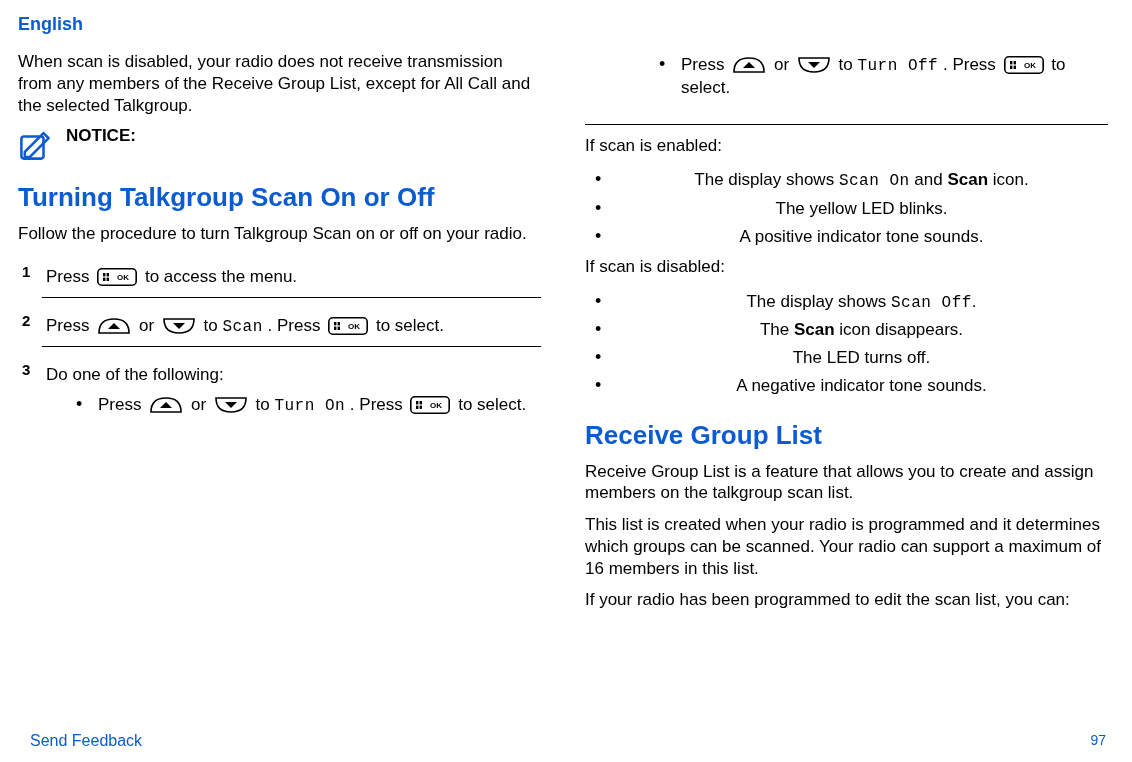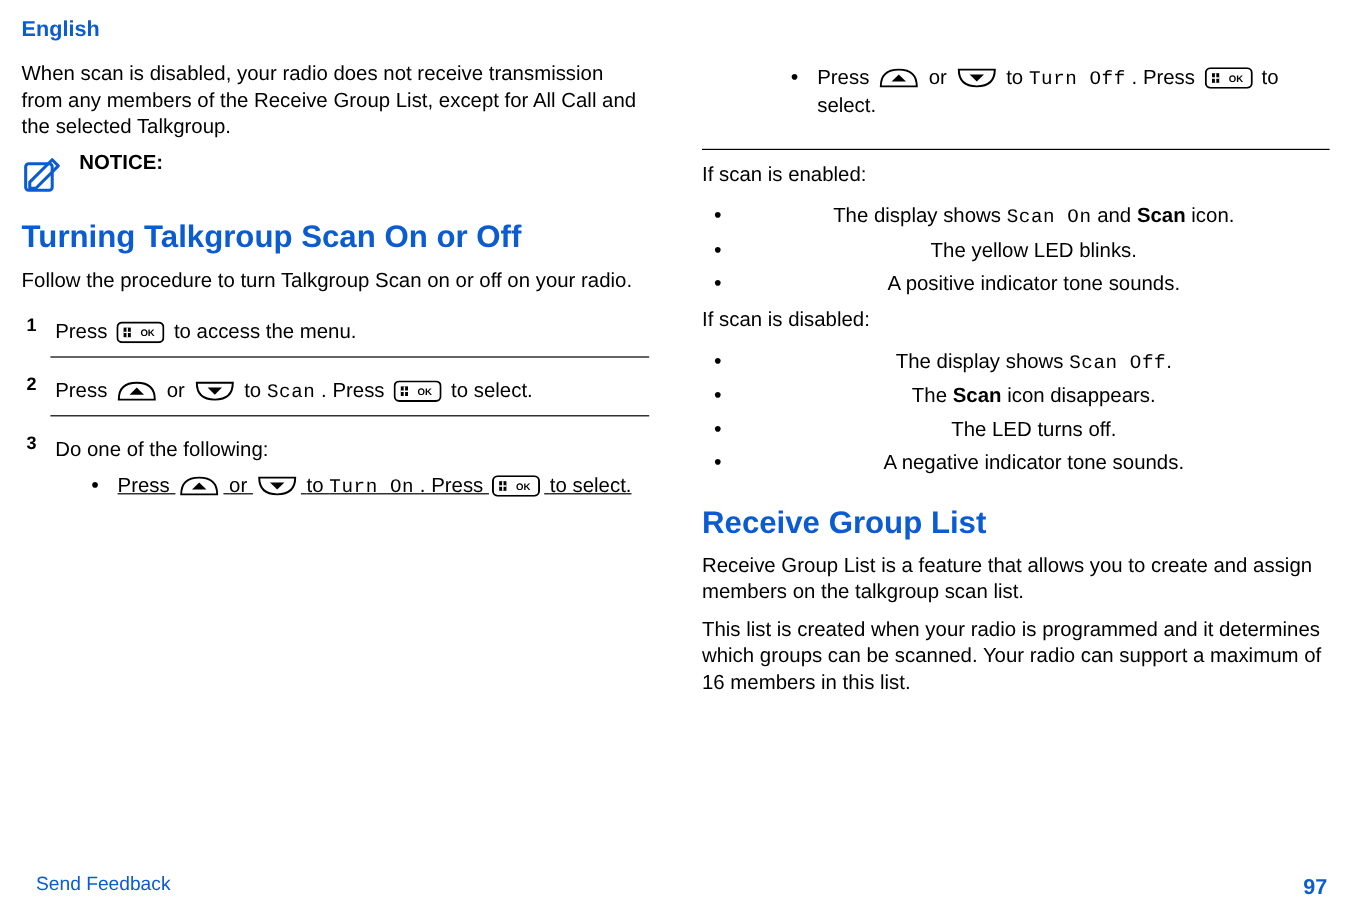--- a/index.html
+++ b/index.html
@@ -98,21 +98,20 @@
   }
   ul.sub-bullets {
     list-style: none;
     padding: 0 0 0 28px;
     margin: 6px 0 0 0;
   }
   ul.sub-bullets > li {
     position: relative;
     padding: 3px 0 8px 24px;
     line-height: 1.32;
-    text-decoration: underline;
   }
   ul.sub-bullets > li::before {
     content: "•";
     position: absolute;
     left: 2px;
     top: 2px;
     font-size: 18px;
   }
   ul.nested {
     list-style: none;
@@ -148,21 +147,21 @@
   .footer {
     position: absolute;
     bottom: 12px;
     left: 30px;
     right: 26px;
     display: flex;
     justify-content: space-between;
     align-items: flex-start;
   }
   .send { color: #0b5bd1; font-size: 16px; }
-  .pg { color: #0b5bd1; font-weight: bold; font-size: 18px; }
+  .pg { color: #0b5bd1; font-weight: normal; font-size: 14px; }
   .top-hr {
     height: 1px;
     background: #000;
     margin: 0 0 0 0;
   }
 </style>
 </head>
 <body>
 
 <div class="page">
@@ -328,20 +327,21 @@
         <li>
           <span>The </span><span class="bold">Scan</span><span> icon disappears.</span>
         </li>
         <li>The LED turns off.</li>
         <li>A negative indicator tone sounds.</li>
       </ul>
 
       <h2 class="blue">Receive Group List</h2>
       <p>Receive Group List is a feature that allows you to create and assign members on the talkgroup scan list.</p>
       <p>This list is created when your radio is programmed and it determines which groups can be scanned. Your radio can support a maximum of 16 members in this list.</p>
+      <p>If your radio has been programmed to edit the scan list, you can:</p>
     </div>
   </div>
 
   <div class="footer">
     <span class="send">Send Feedback</span>
     <span class="pg">97</span>
   </div>
 </div>
 
 </body></html>

